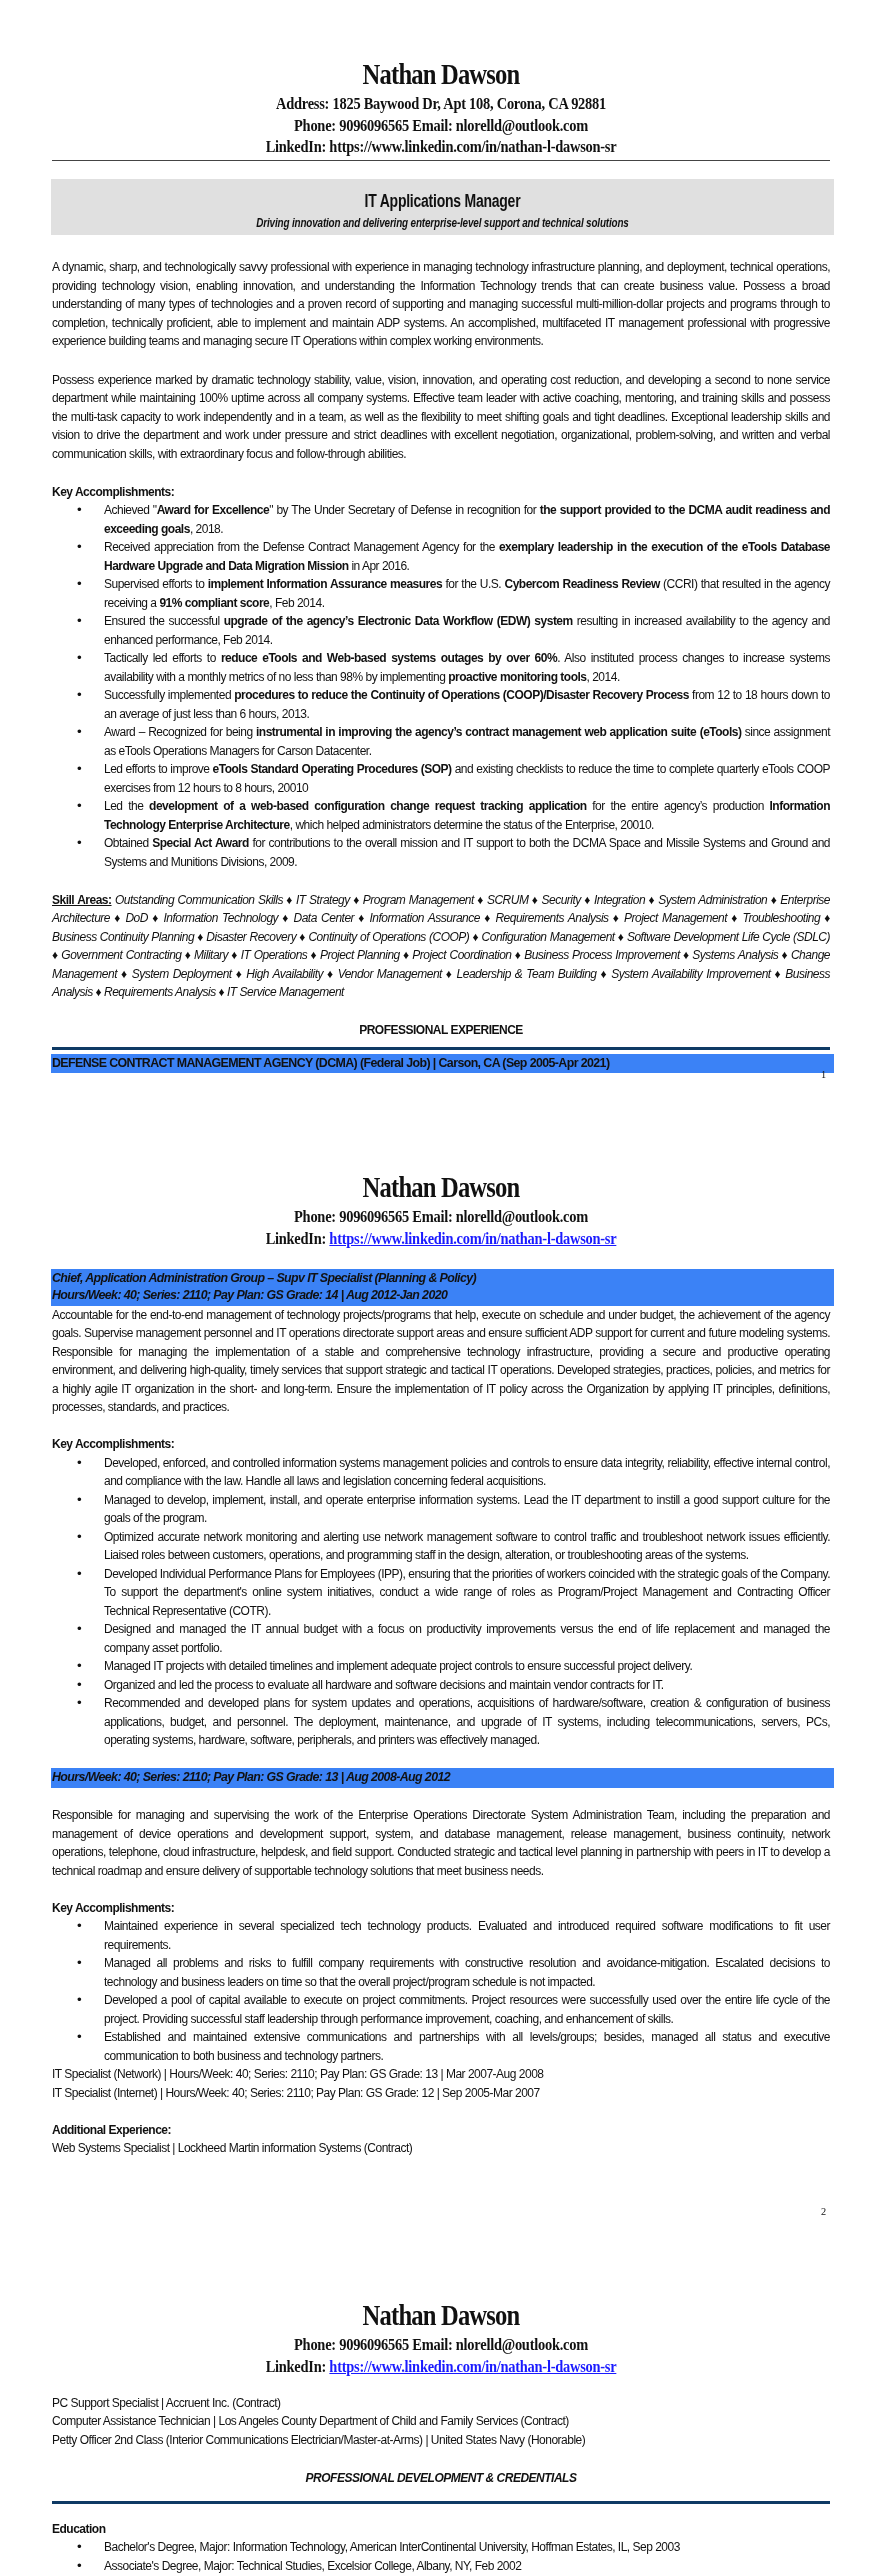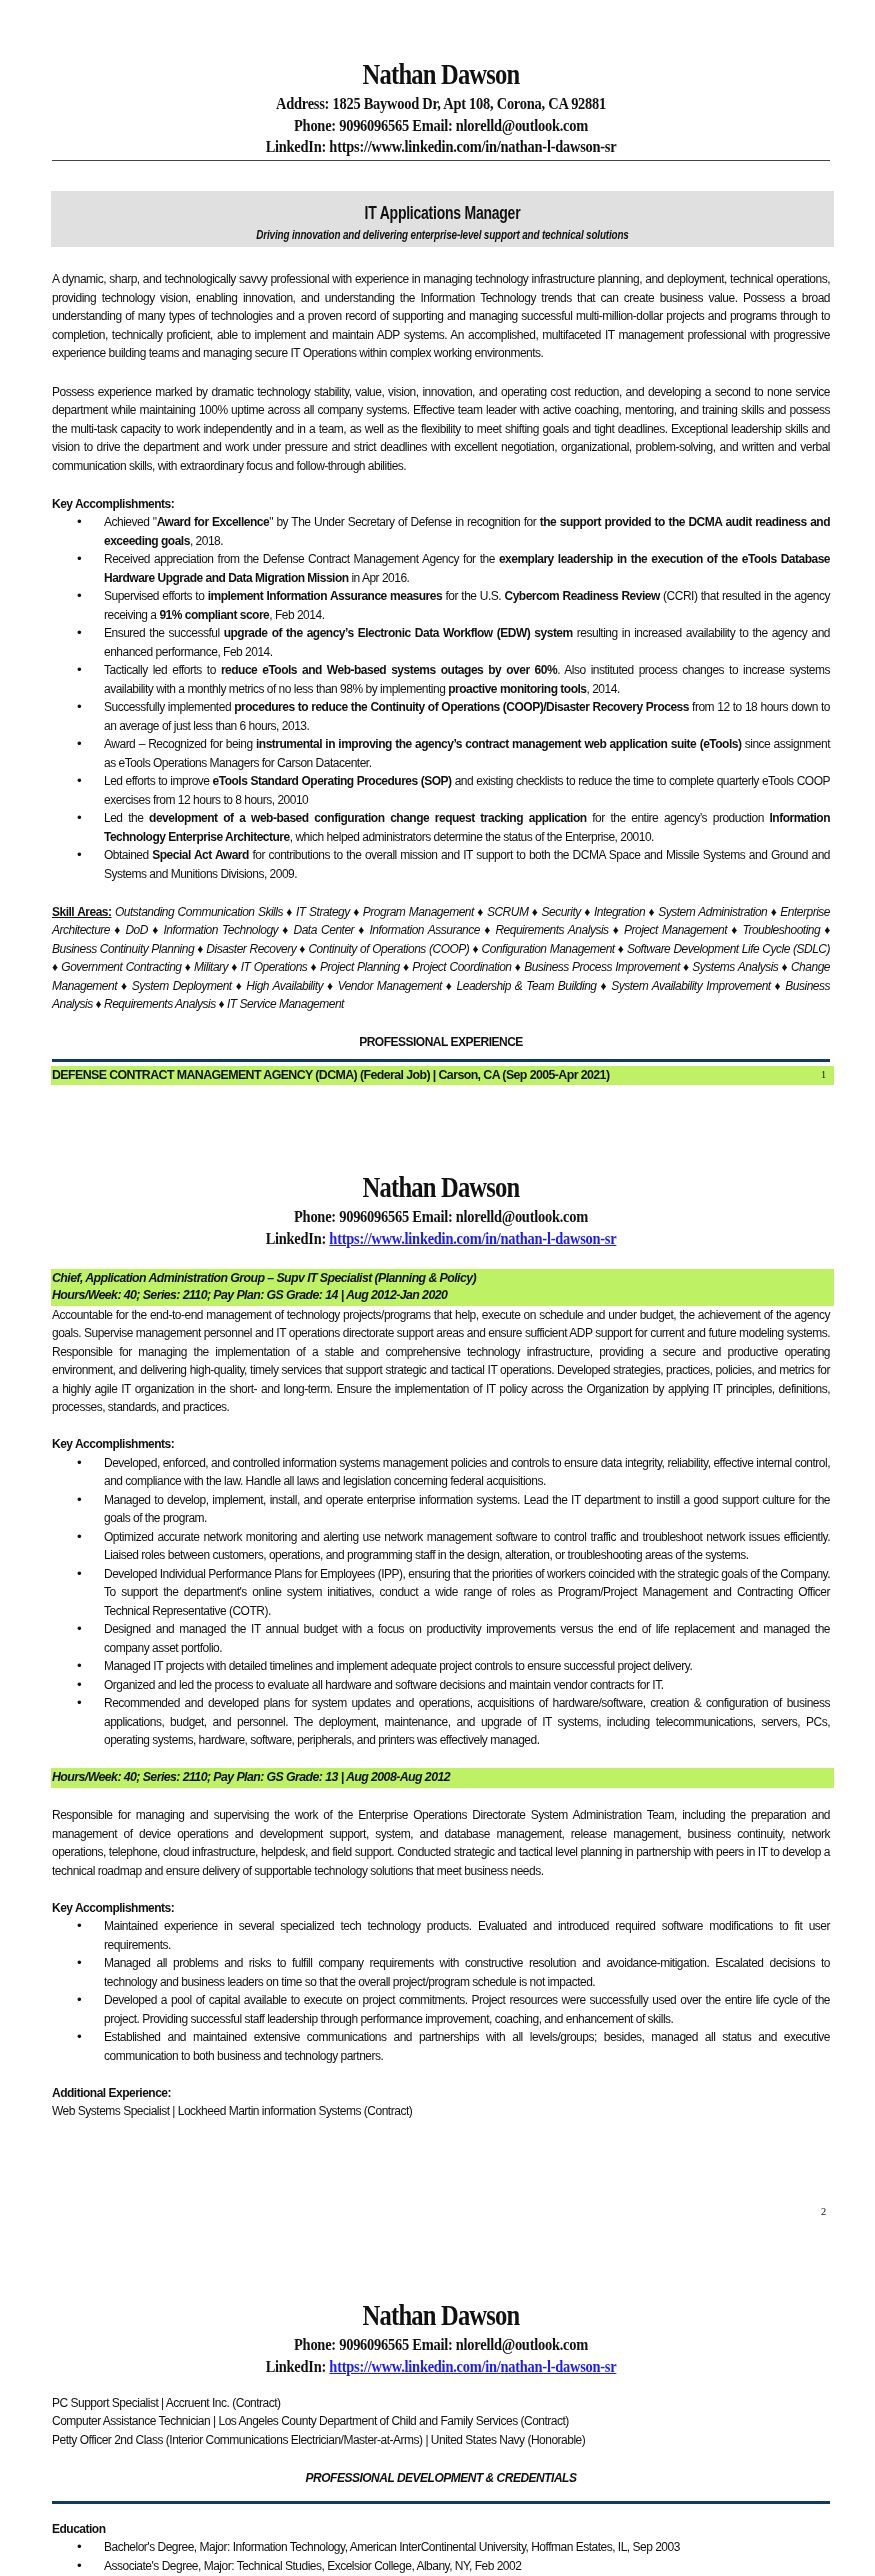--- a/index.html
+++ b/index.html
@@ -15,41 +15,41 @@
   .title-box { background: #e0e0e0; width: 783px; margin-left: -1.5px; text-align: center; padding: 9.3px 0 2.1px; }
   .title-box .t { font-size: 17.5px; font-weight: bold; line-height: 24px; transform: scaleX(0.8); letter-spacing: -0.3px; }
   .title-box .s { font-size: 12.4px; font-weight: bold; font-style: italic; line-height: 20.6px; transform: scaleX(0.8); letter-spacing: -0.2px; }
   .cond { font-size: 12px; line-height: 18.5px; letter-spacing: -0.5px; word-spacing: 0px; }
   .para { text-align: justify; }
   .hdr-u { font-weight: bold; font-size: 12px; letter-spacing: -0.5px; line-height: 18.5px; }
   ul.bul { list-style: none; }
   ul.bul li { position: relative; padding-left: 52px; text-align: justify; }
   ul.bul li::before { content: "\2022"; position: absolute; left: 25px; font-size: 13.4px; }
   .section-center { text-align: center; font-weight: bold; font-size: 12px; letter-spacing: -0.5px; line-height: 18.5px; }
-  .gray-bar { background: #bef264; width: 783px; margin-left: -1.5px; padding: 1px 1.5px; font-weight: bold; font-size: 12.4px; letter-spacing: -0.6px; line-height: 17.5px; }
+  .gray-bar { background: #3b82f6; width: 783px; margin-left: -1.5px; padding: 1px 1.5px; font-weight: bold; font-size: 12.4px; letter-spacing: -0.6px; line-height: 17.5px; }
   .gray-bar.it { font-style: italic; }
   .page-num { position: absolute; left: 821px; font-family: "Liberation Serif", serif; font-size: 10.3px; }
   .skills .lbl { font-weight: bold; text-decoration: underline; font-style: normal; }
   .skills { font-style: italic; }
   b { font-weight: bold; }
 </style>
 </head>
 <body>
 
 <div class="page" style="top:0;">
   <div class="content" style="top:57px;">
     <div class="name">Nathan Dawson</div>
     <div class="contact" style="margin-top:3.1px;">Address: 1825 Baywood Dr, Apt 108, Corona, CA 92881</div>
     <div class="contact">Phone: 9096096565 Email: nlorelld@outlook.com</div>
     <div class="contact">
       <span>LinkedIn: </span><span>https://www.linkedin.com/in/nathan-l-dawson-sr</span>
     </div>
     <div class="thin-rule" style="margin-top:2.1px;"></div>
 
-    <div class="title-box" style="margin-top:30px;">
+    <div class="title-box" style="margin-top:18px;">
       <div class="t">IT Applications Manager</div>
       <div class="s">Driving innovation and delivering enterprise-level support and technical solutions</div>
     </div>
 
     <p class="cond para" style="margin-top:23px;">A dynamic, sharp, and technologically savvy professional with experience in managing technology infrastructure planning, and deployment, technical operations, providing technology vision, enabling innovation, and understanding the Information Technology trends that can create business value. Possess a broad understanding of many types of technologies and a proven record of supporting and managing successful multi-million-dollar projects and programs through to completion, technically proficient, able to implement and maintain ADP systems. An accomplished, multifaceted IT management professional with progressive experience building teams and managing secure IT Operations within complex working environments.</p>
     <p class="cond para" style="margin-top:19.6px;">Possess experience marked by dramatic technology stability, value, vision, innovation, and operating cost reduction, and developing a second to none service department while maintaining 100% uptime across all company systems. Effective team leader with active coaching, mentoring, and training skills and possess the multi-task capacity to work independently and in a team, as well as the flexibility to meet shifting goals and tight deadlines. Exceptional leadership skills and vision to drive the department and work under pressure and strict deadlines with excellent negotiation, organizational, problem-solving, and written and verbal communication skills, with extraordinary focus and follow-through abilities.</p>
 
     <div class="hdr-u" style="margin-top:19.6px;">Key Accomplishments:</div>
     <ul class="bul cond" id="ka-list">
         <li><span>Achieved "</span><b>Award for Excellence</b><span>" by The Under Secretary of Defense in recognition for </span><b>the support provided to the DCMA audit readiness and exceeding goals</b><span>, 2018.</span></li>
@@ -106,20 +106,24 @@
     </div>
     <p class="cond para" style="margin-top:18.5px;">Responsible for managing and supervising the work of the Enterprise Operations Directorate System Administration Team, including the preparation and management of device operations and development support, system, and database management, release management, business continuity, network operations, telephone, cloud infrastructure, helpdesk, and field support. Conducted strategic and tactical level planning in partnership with peers in IT to develop a technical roadmap and ensure delivery of supportable technology solutions that meet business needs.</p>
     <div class="hdr-u" style="margin-top:18.5px;">Key Accomplishments:</div>
     <ul class="bul cond">
         <li>Maintained experience in several specialized tech technology products. Evaluated and introduced required software modifications to fit user requirements.</li>
         <li>Managed all problems and risks to fulfill company requirements with constructive resolution and avoidance-mitigation. Escalated decisions to technology and business leaders on time so that the overall project/program schedule is not impacted.</li>
         <li>Developed a pool of capital available to execute on project commitments. Project resources were successfully used over the entire life cycle of the project. Providing successful staff leadership through performance improvement, coaching, and enhancement of skills.</li>
         <li>Established and maintained extensive communications and partnerships with all levels/groups; besides, managed all status and executive communication to both business and technology partners.</li>
       </ul>
 
+    <div class="cond">
+        <div>IT Specialist (Network) | Hours/Week: 40; Series: 2110; Pay Plan: GS Grade: 13 | Mar 2007-Aug 2008</div>
+        <div>IT Specialist (Internet) | Hours/Week: 40; Series: 2110; Pay Plan: GS Grade: 12 | Sep 2005-Mar 2007</div>
+      </div>
 
     <div class="hdr-u" style="margin-top:18.5px;">Additional Experience:</div>
     <div class="cond">
         <div>Web Systems Specialist | Lockheed Martin information Systems (Contract)</div>
       </div>
   </div>
   <div class="page-num" style="top:1036px;">2</div>
 </div>
 
 <div class="page" style="top:2298px;">

